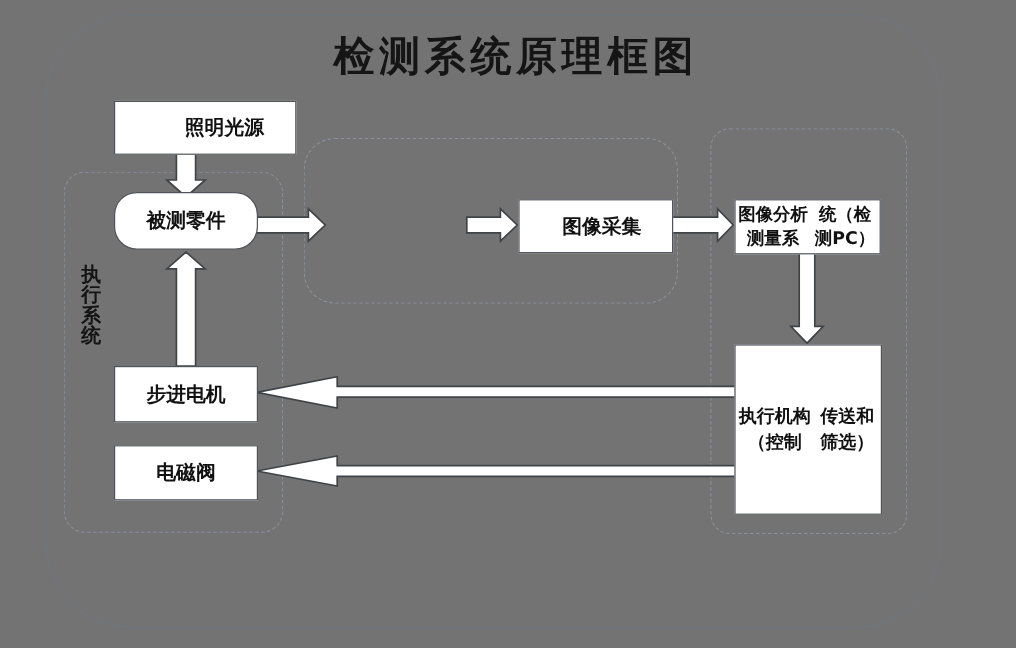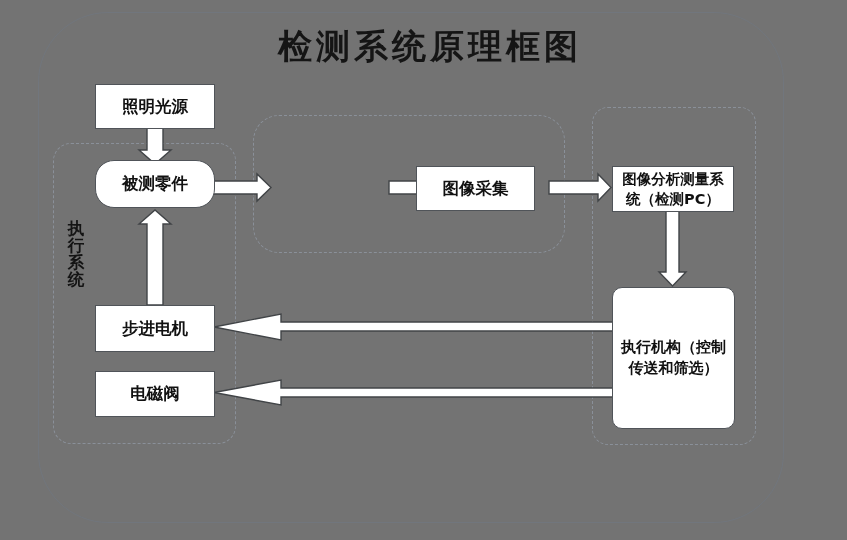--- a/index.html
+++ b/index.html
@@ -31,29 +31,29 @@
     left:65px;top:220px;width:22px;text-align:center;
     word-break:break-all;line-height:17px;
   }
   .arrow-layer{position:absolute;left:0;top:0;width:847px;height:540px;}
   .arrow-layer polygon{fill:#ffffff;stroke:#414447;stroke-width:1.4;stroke-linejoin:miter;}
   .box{
     position:absolute;background:#ffffff;border:1.4px solid #505459;
     display:flex;align-items:center;justify-content:center;
     font-size:16.5px;font-weight:bold;color:#111;text-align:center;
   }
-  .box.multiline{flex-direction:column;font-size:14.5px;line-height:20px;}
-  .box.light{left:95px;top:84px;width:118px;height:43px;}
+  .box.multiline{flex-direction:row;font-size:14.5px;line-height:20px;}
+  .box.light{left:95px;top:84px;width:118px;height:43px;padding-left:32px;}
   .box.part{left:95px;top:160px;width:118px;height:46px;border-radius:19px;}
   .box.motor{left:95px;top:305px;width:118px;height:45px;}
   .box.valve{left:95px;top:371px;width:118px;height:44px;}
   .box.ccd{left:272px;top:166px;width:117px;height:43px;}
-  .box.capture{left:416px;top:166px;width:117px;height:43px;}
+  .box.capture{left:432px;top:166px;width:117px;height:43px;padding-left:10px;}
   .box.analysis{left:612px;top:166px;width:120px;height:44px;}
-  .box.actuator{left:612px;top:287px;width:121px;height:140px;font-size:15px;line-height:21px;border-radius:10px;}
+  .box.actuator{left:612px;top:287px;width:121px;height:140px;font-size:15px;line-height:21px;}
 </style>
 </head>
 <body>
 
 <div class="canvas">
 
   <div class="outer-frame"></div>
 
   <div class="diagram-title">检测系统原理框图</div>
 

